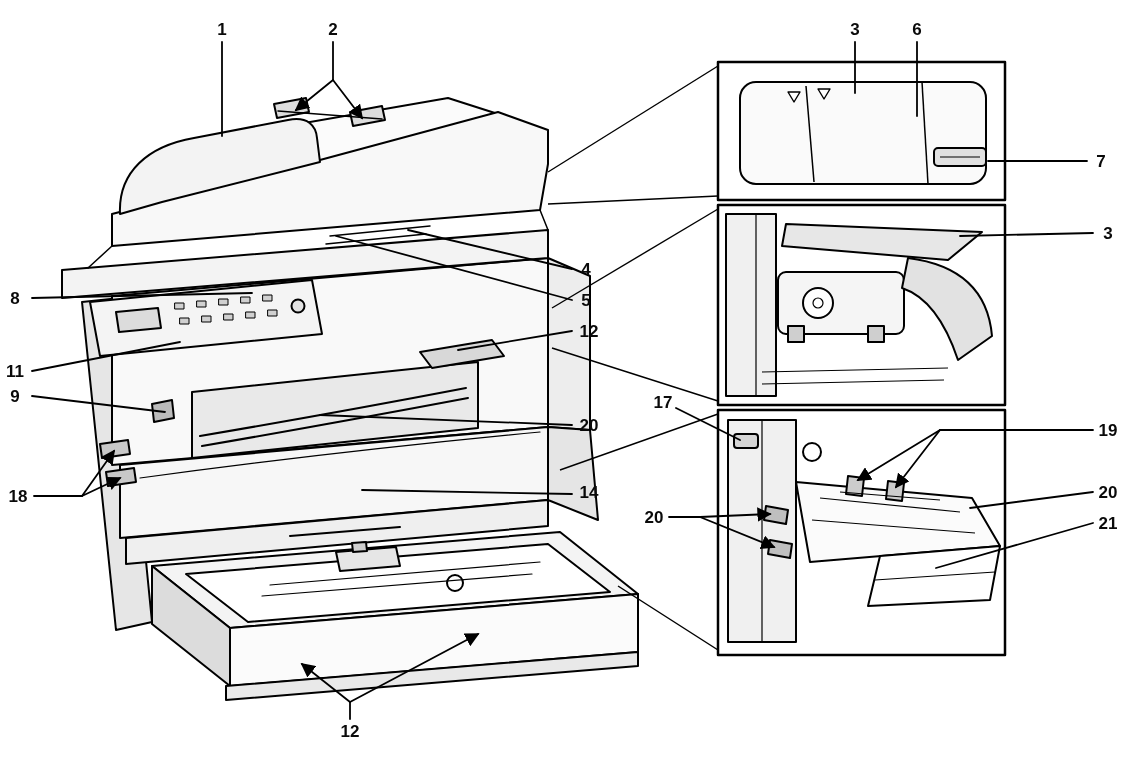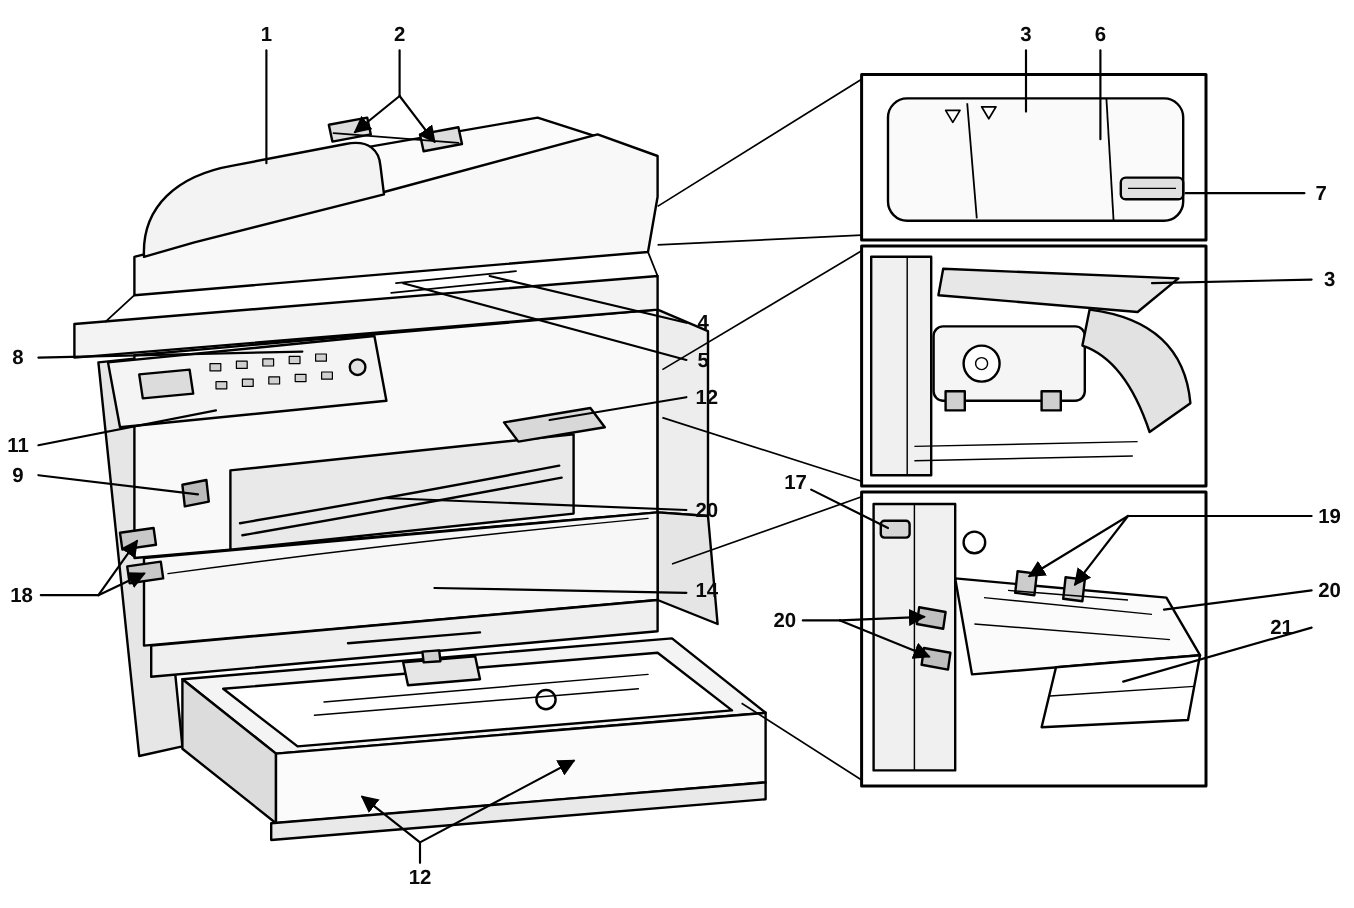--- a/index.html
+++ b/index.html
@@ -207,15 +207,15 @@
 <div class="callout" style="left:15px;top:371px">11</div>
 <div class="callout" style="left:589px;top:331px">12</div>
 <div class="callout" style="left:589px;top:425px">20</div>
 <div class="callout" style="left:589px;top:492px">14</div>
 <div class="callout" style="left:350px;top:731px">12</div>
 <div class="callout" style="left:1108px;top:233px">3</div>
 <div class="callout" style="left:663px;top:402px">17</div>
 <div class="callout" style="left:654px;top:517px">20</div>
 <div class="callout" style="left:1108px;top:430px">19</div>
 <div class="callout" style="left:1108px;top:492px">20</div>
-<div class="callout" style="left:1068px;top:523px">21</div>
+<div class="callout" style="left:1108px;top:523px">21</div>
 
 </div>
 
 </body></html>

